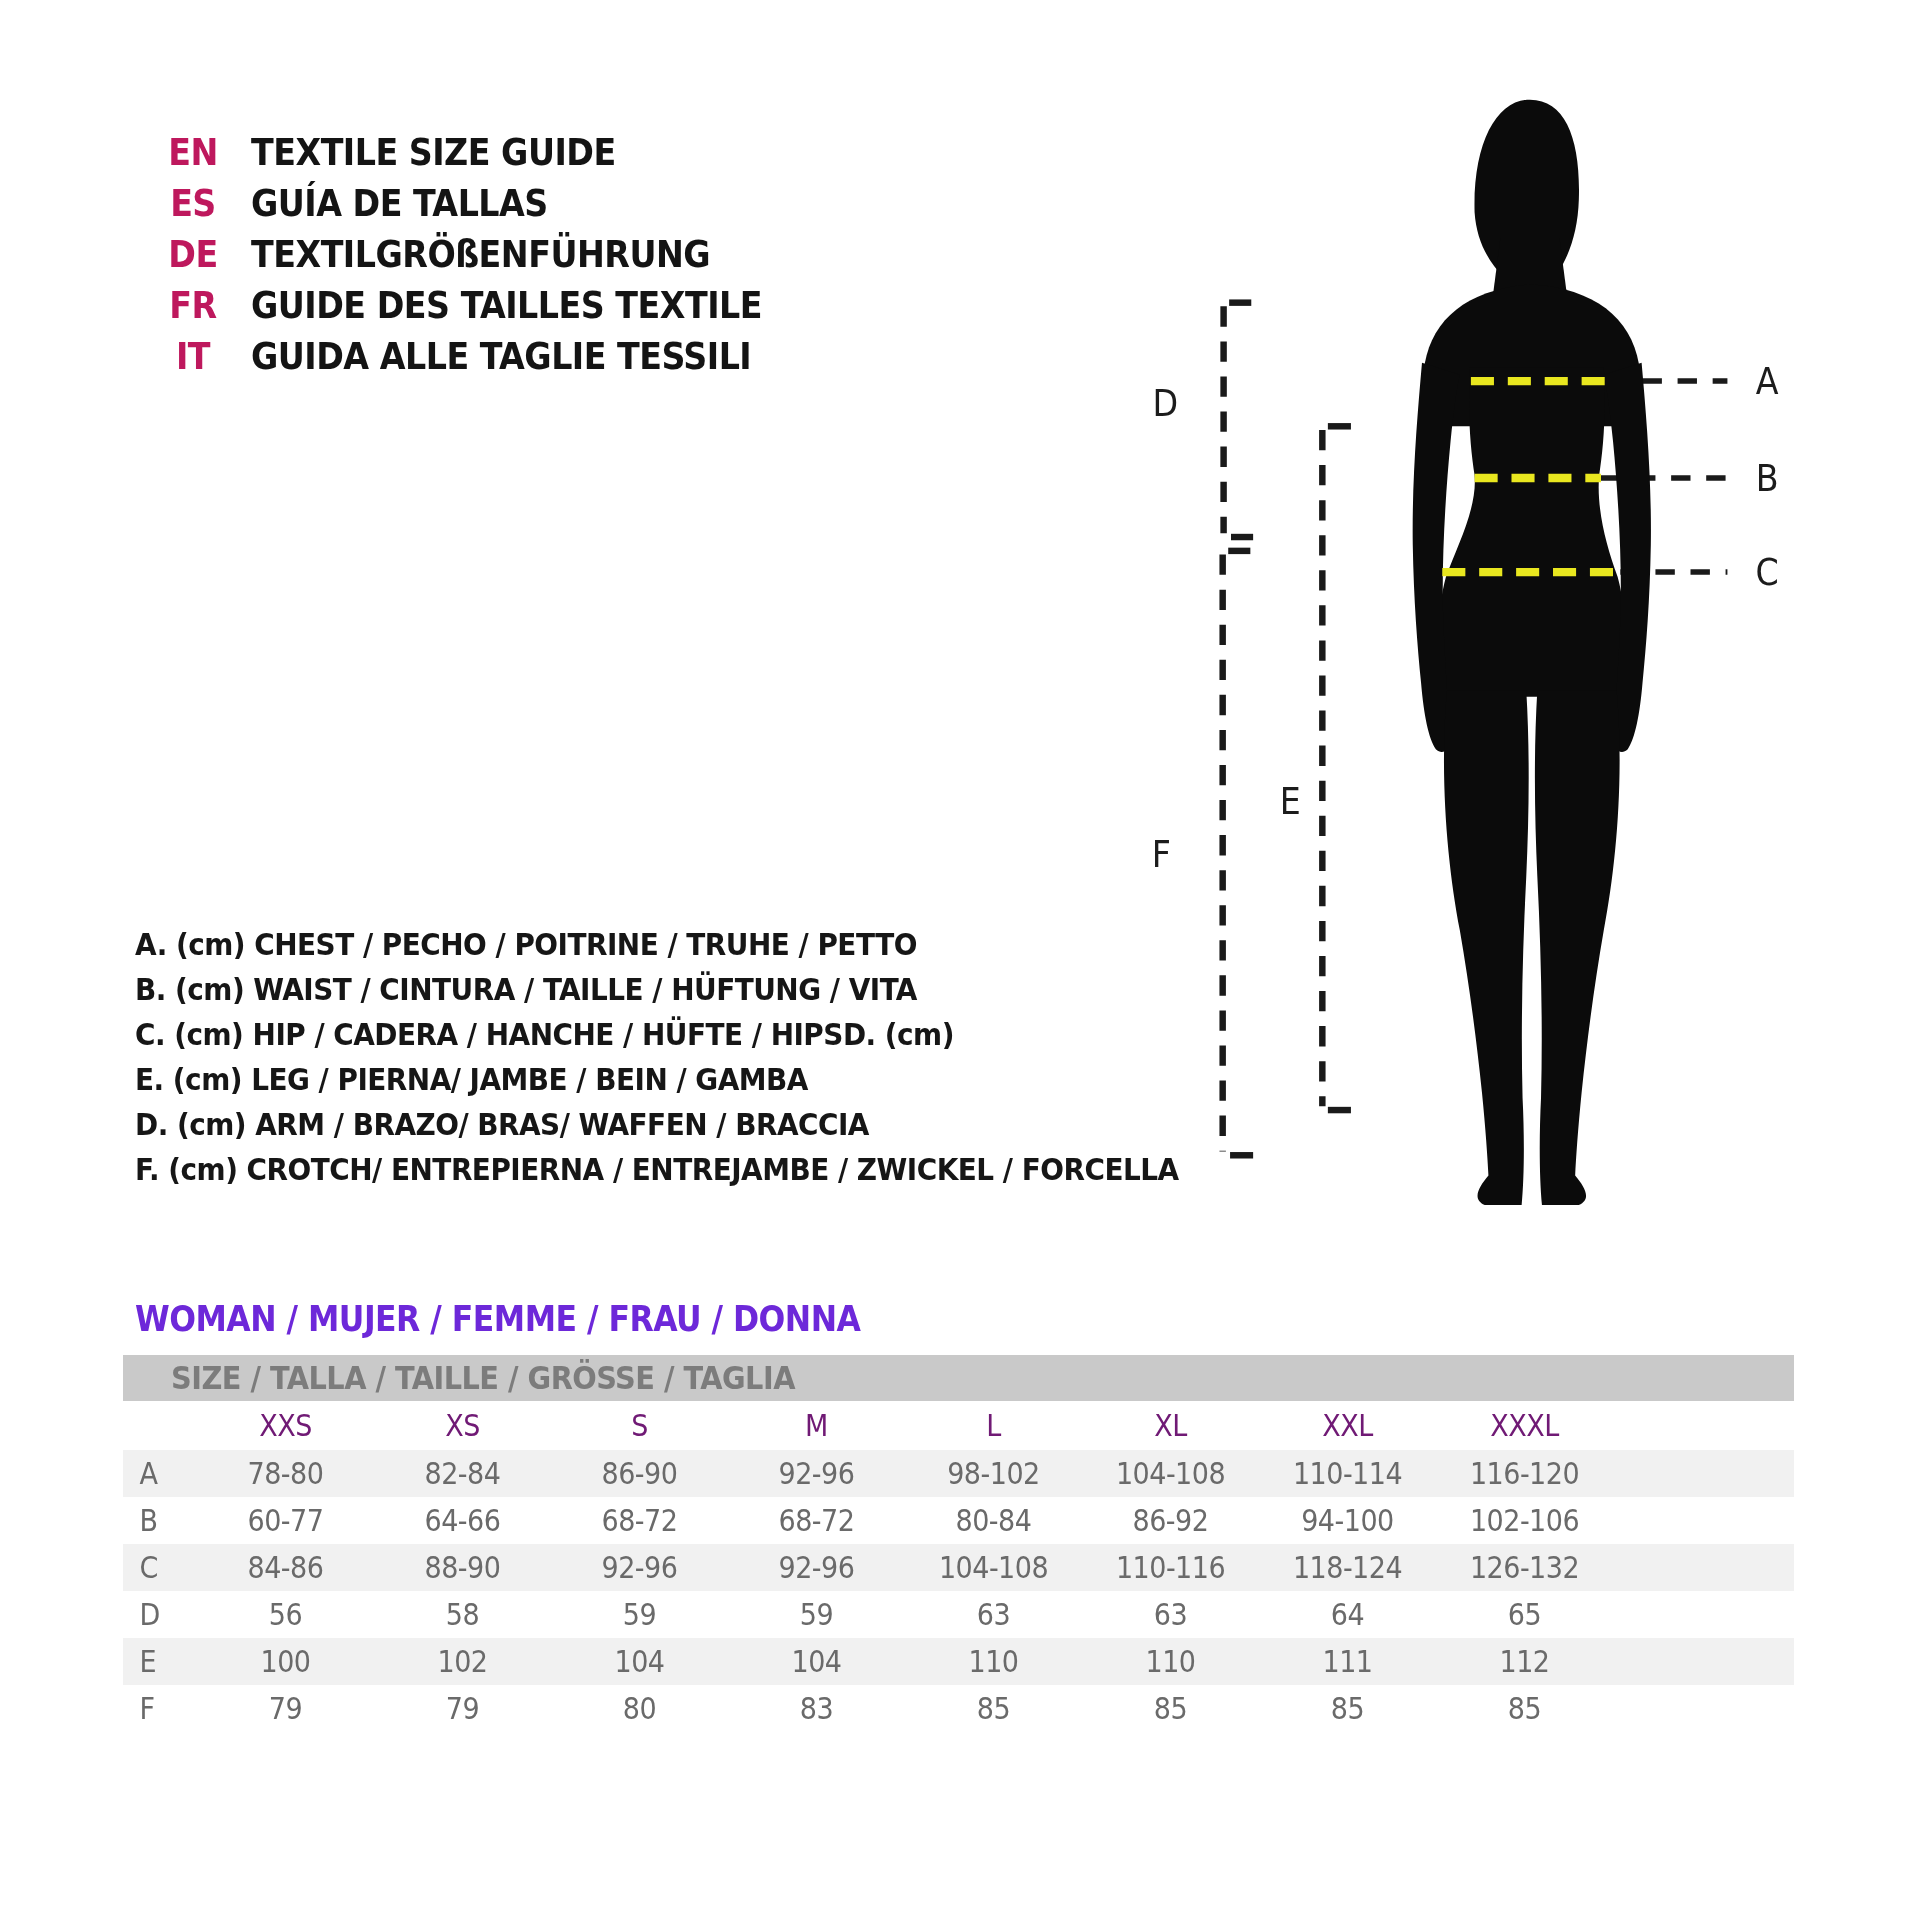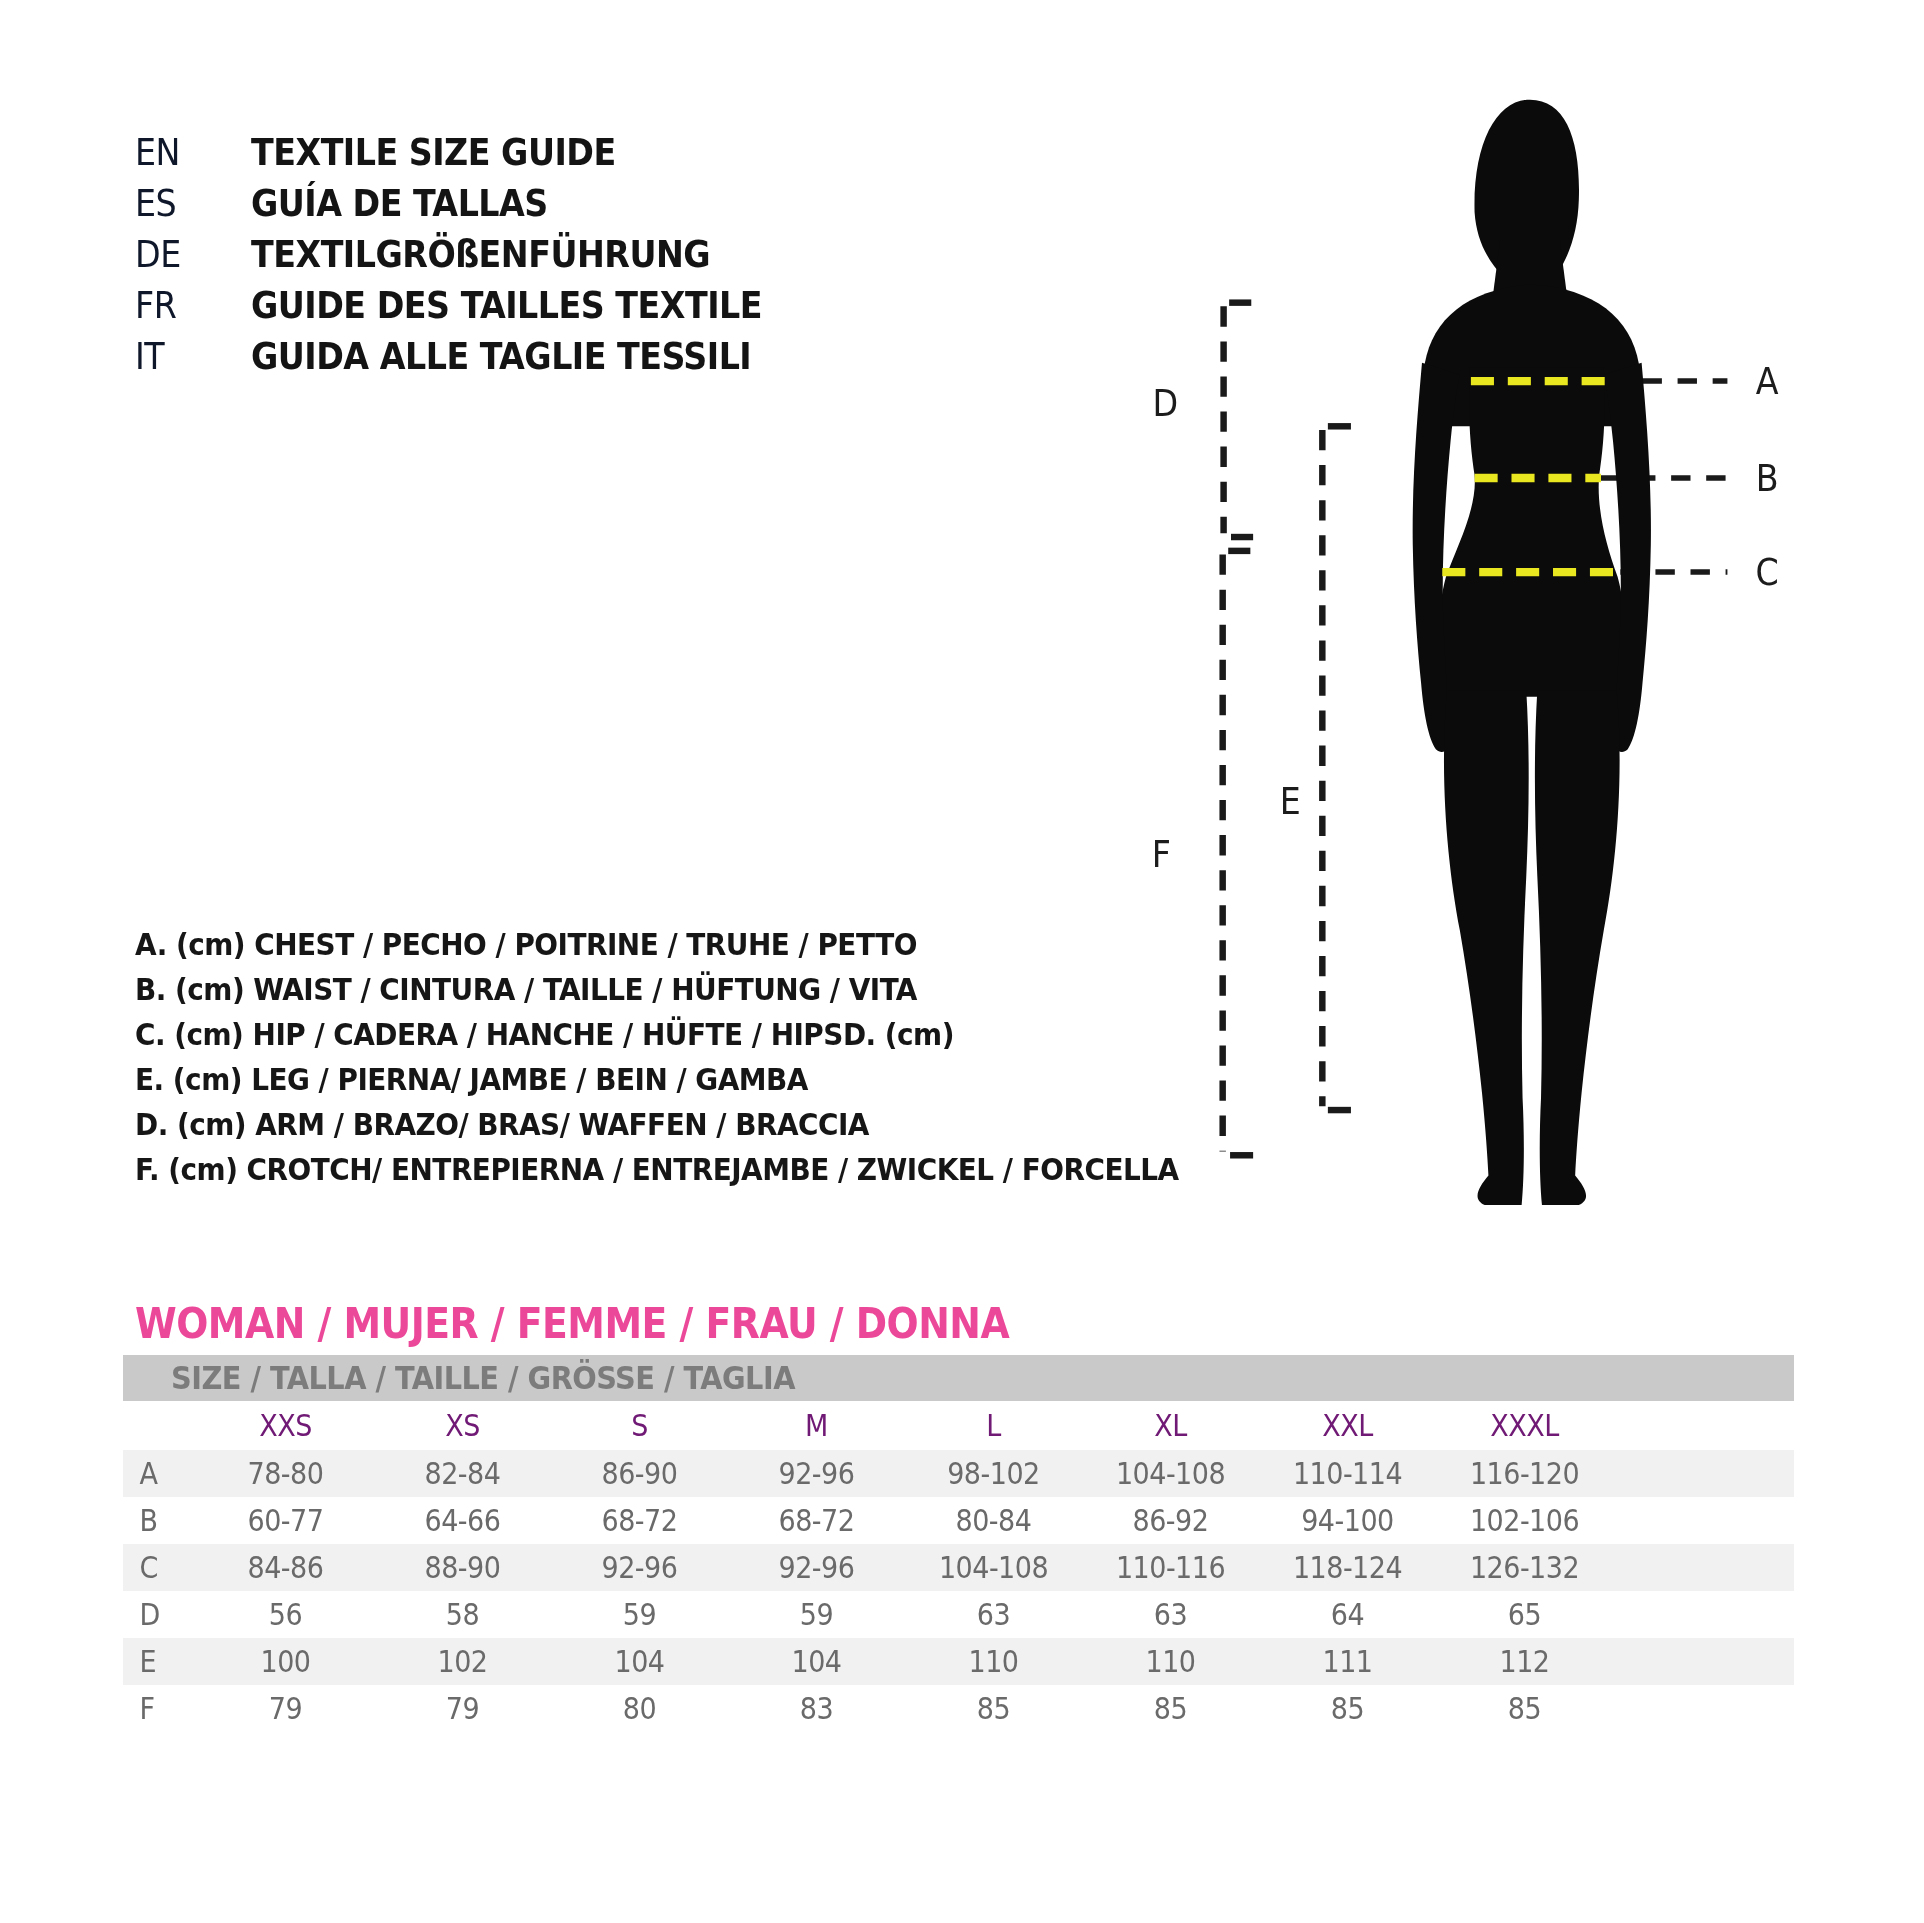--- a/index.html
+++ b/index.html
@@ -8,35 +8,35 @@
     width:1924px;height:1923px;
     background:#ffffff;
     font-family:"DejaVu Sans","Liberation Sans",sans-serif;
     font-stretch:condensed;
     letter-spacing:-0.5px;
     overflow:hidden;
   }
   
   .lang-block{position:absolute;left:135px;top:127px;}
   .lang-row{display:flex;height:51px;align-items:center;}
-  .lang-code{width:116px;font-size:37px;font-weight:400;color:#0f172a;}
+  .lang-code{width:116px;font-size:37px;font-weight:700;color:#be185d;text-align:center;}
   .lang-title{font-size:37px;font-weight:700;color:#141414;white-space:nowrap;}
   
   .figure-svg{position:absolute;left:0;top:0;width:1924px;height:1923px;}
   .fig-label{
     position:absolute;transform:translate(-50%,-50%);
     font-size:37px;font-weight:400;color:#1c1c1c;
   }
   
   .measure-block{position:absolute;left:135px;top:921px;}
   .measure-line{height:45px;display:flex;align-items:center;
     font-size:31px;font-weight:700;color:#161616;white-space:nowrap;}
   
   .gender-title{position:absolute;left:135px;top:1299px;
-    font-size:42px;font-weight:700;color:#ec4899;white-space:nowrap;}
+    font-size:35px;font-weight:700;color:#6d28d9;white-space:nowrap;}
   
   .size-table{position:absolute;left:123px;top:1355px;width:1671px;}
   .table-header-bar{height:46px;display:flex;align-items:center;
     padding-left:14.8px;box-sizing:border-box;}
   .table-header-bar span{font-size:32px;font-weight:700;}
   .trow{display:grid;grid-template-columns:74px repeat(8,177px) 1fr;
     align-items:center;}
   .sizes-row{height:49px;}
   .data-row{height:47px;}
   .cell{font-size:30px;text-align:center;}

